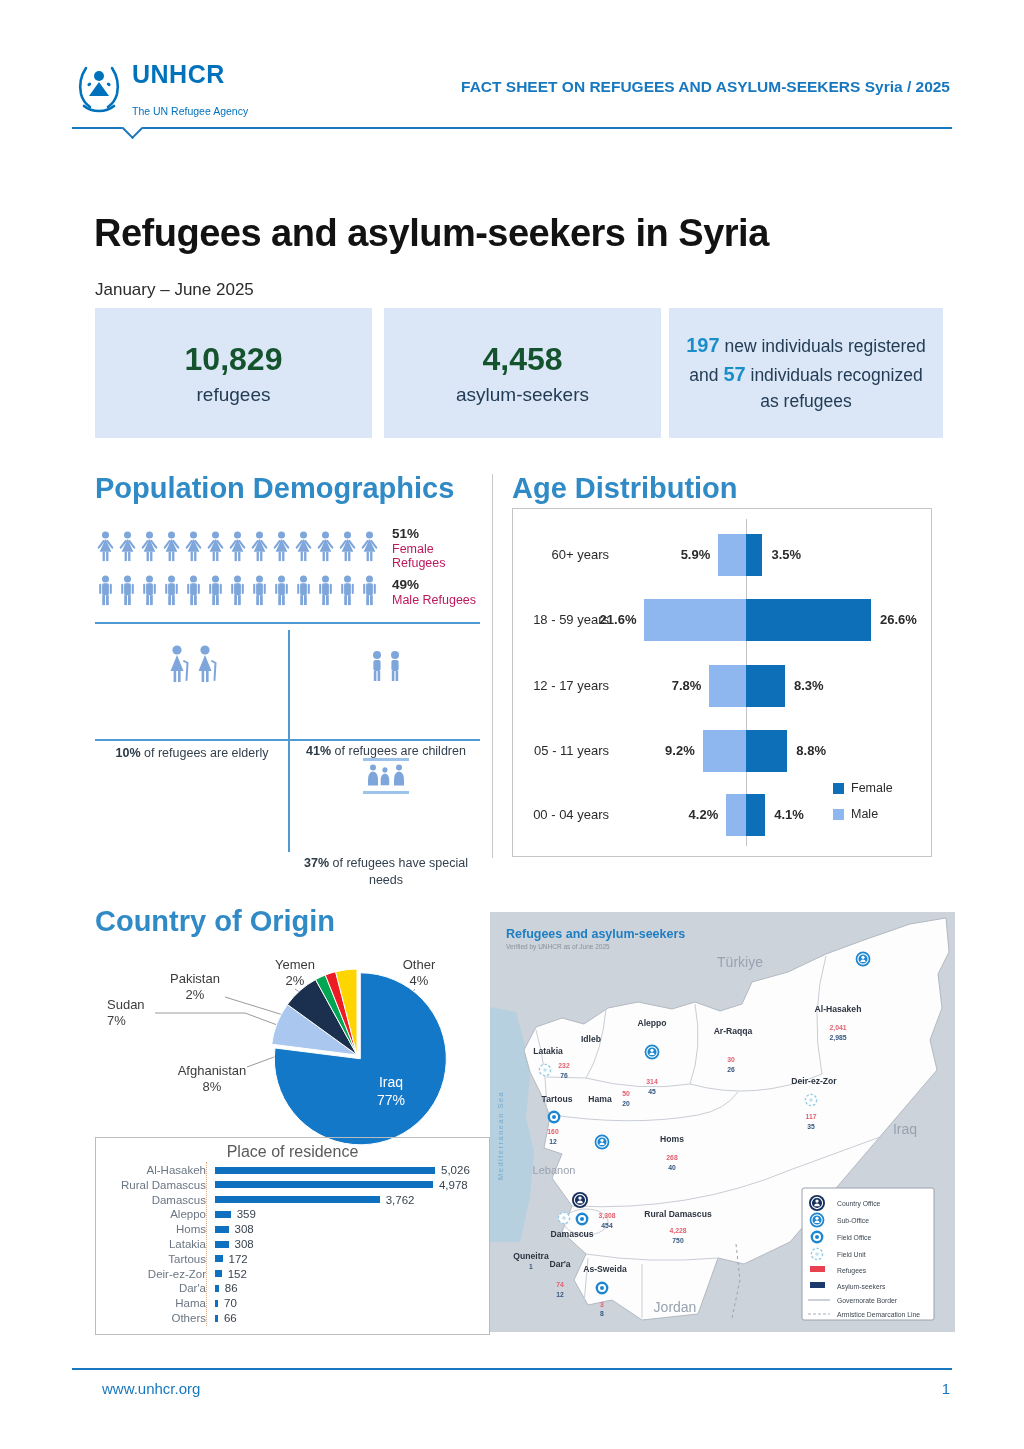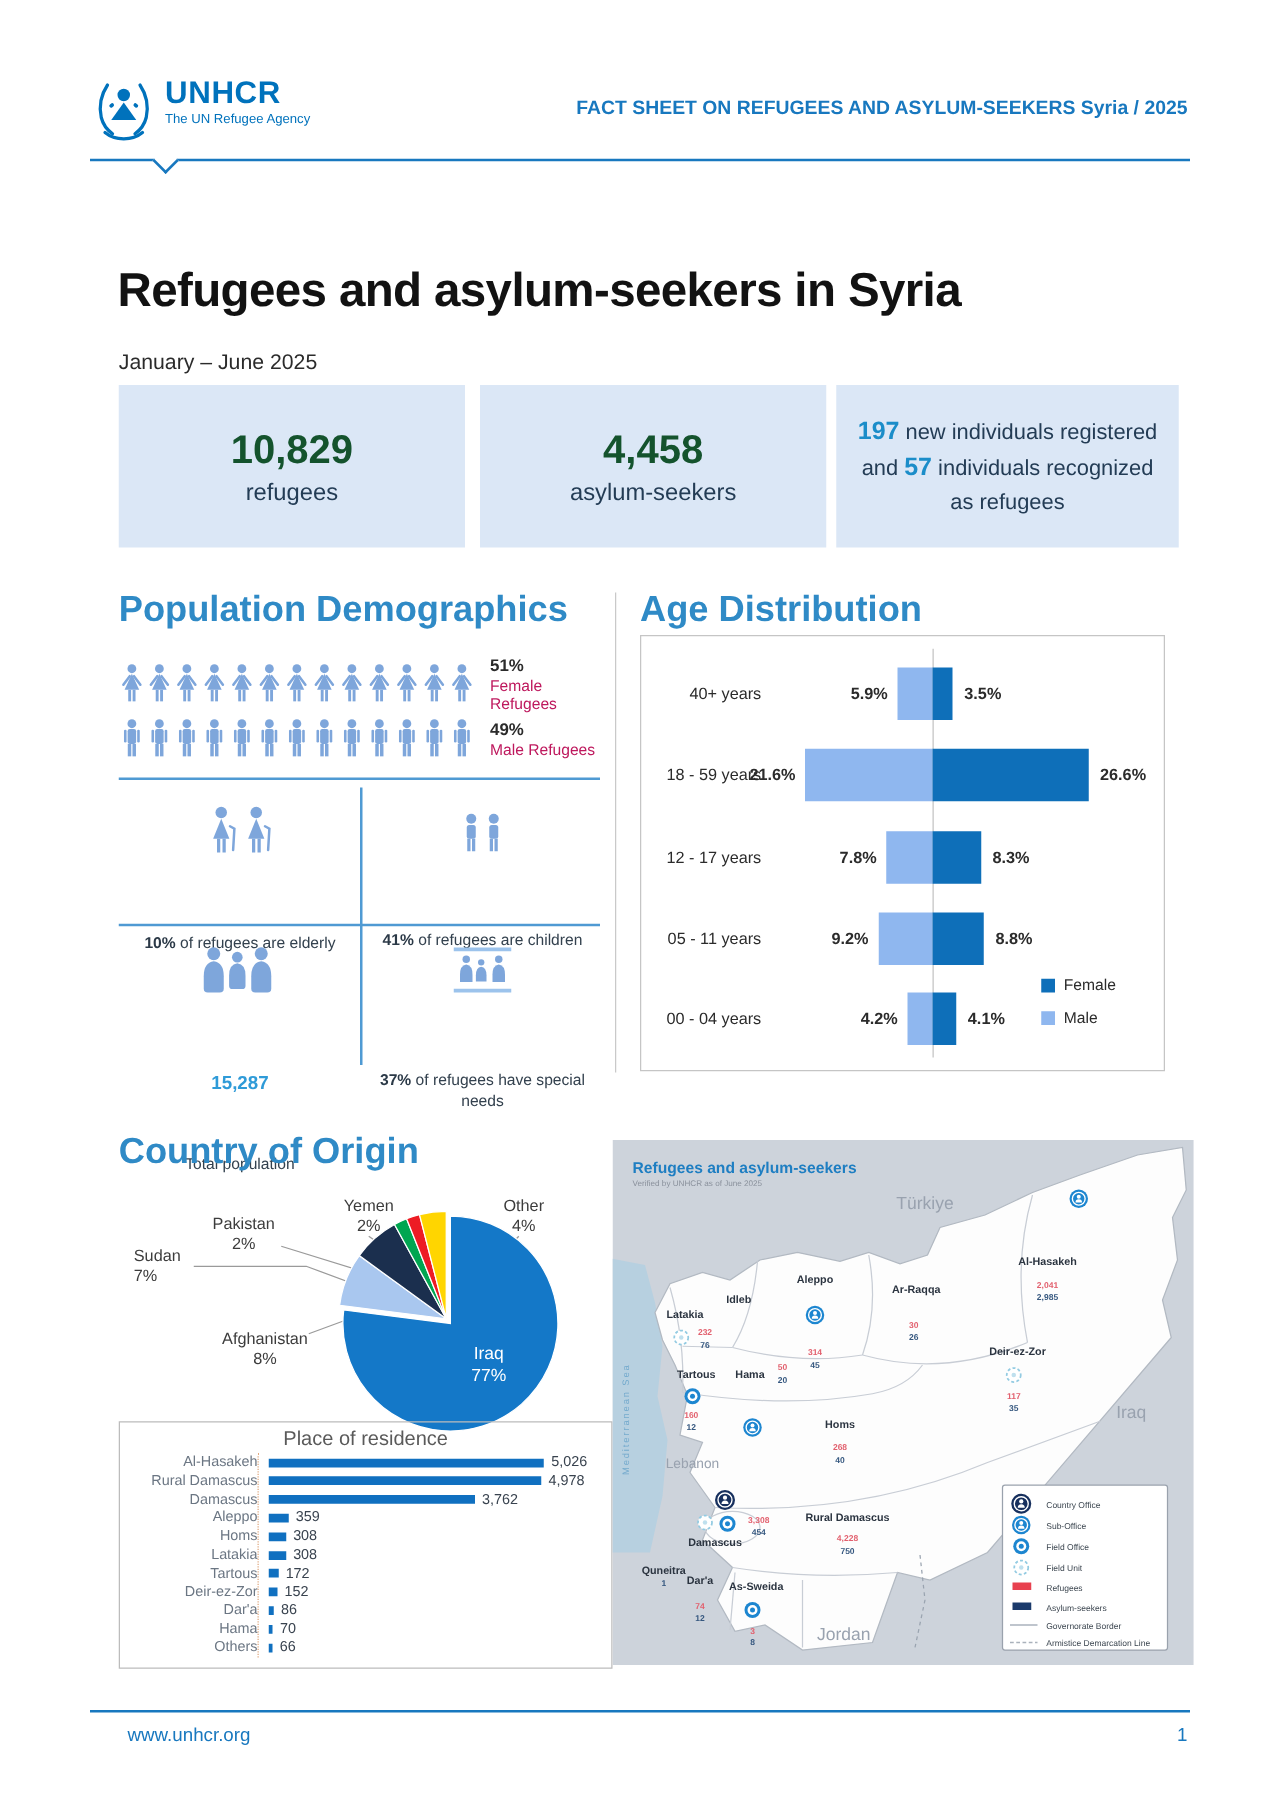--- a/index.html
+++ b/index.html
@@ -2,21 +2,21 @@
 <html><head>
 <meta charset="utf-8">
 <style>
   html,body{margin:0;padding:0;background:#fff;}
   #page{position:relative;width:1024px;height:1449px;background:#fff;overflow:hidden;
         font-family:"Liberation Sans",sans-serif;color:#233c55;}
   .abs{position:absolute;}
   
   .logo-wrap{display:flex;align-items:flex-start;gap:8px;}
   .logo-name{color:#0072bc;font-weight:bold;font-size:25px;line-height:1;letter-spacing:.5px;}
-  .logo-tag{color:#0072bc;font-size:10.5px;margin-top:2px;}
+  .logo-tag{color:#0072bc;font-size:10.5px;margin-top:18px;}
   .hdr-title{color:#1878bf;font-weight:bold;font-size:15.5px;}
   .hdr-rule{left:72px;right:72px;top:127px;height:2px;background:#1878bf;}
   .hdr-notch{left:125px;top:121px;width:13px;height:13px;background:#fff;
              border-right:2px solid #1878bf;border-bottom:2px solid #1878bf;transform:rotate(45deg);}
   
   .main-title{left:94px;top:212px;font-size:38px;font-weight:bold;color:#121212;letter-spacing:-.5px;}
   .period{left:95px;top:280px;font-size:17px;color:#2b2b2b;}
   
   .card{top:308px;height:130px;background:#dbe7f6;display:flex;flex-direction:column;
         align-items:center;justify-content:center;text-align:center;}
@@ -378,40 +378,20 @@
           </g>
         <g transform="translate(18,0)">
             <circle cx="12" cy="5" r="4"></circle>
             <rect x="8.4" y="10" width="7.2" height="11" rx="2"></rect>
             <rect x="8.8" y="21" width="2.6" height="10"></rect>
             <rect x="12.6" y="21" width="2.6" height="10"></rect>
           </g>
       </svg>
     </span>
     <div class="fact-text"><b>41%</b><span> of refugees are children</span></div>
-  </div>
-  <div class="abs fact-cell" style="left:98px;top:756px;">
-    <span>
-      <svg width="66" height="42" viewBox="0 0 66 42" fill="#7ea6db">
-        <g>
-            <circle cx="12" cy="7" r="5.2"></circle>
-            <path d="M12 13 q-8 1 -8 12 l0 10 q0 3 3.2 3 l9.6 0 q3.2 0 3.2 -3 l0 -10 q0 -11 -8 -12 Z"></path>
-          </g>
-        <g transform="translate(21,4) scale(0.82)">
-            <circle cx="12" cy="7" r="5.2"></circle>
-            <path d="M12 13 q-8 1 -8 12 l0 10 q0 3 3.2 3 l9.6 0 q3.2 0 3.2 -3 l0 -10 q0 -11 -8 -12 Z"></path>
-          </g>
-        <g transform="translate(38,0)">
-            <circle cx="12" cy="7" r="5.2"></circle>
-            <path d="M12 13 q-8 1 -8 12 l0 10 q0 3 3.2 3 l9.6 0 q3.2 0 3.2 -3 l0 -10 q0 -11 -8 -12 Z"></path>
-          </g>
-      </svg>
-    </span>
-    <div class="fact-num">15,287</div>
-    <div class="fact-text" style="margin-top:1px;">Total population</div>
   </div>
   <div class="abs fact-cell" style="left:292px;top:756px;">
     <span>
       <svg width="52" height="40" viewBox="0 0 52 40">
         <rect x="3" y="2" width="46" height="3" fill="#9cc3ec"></rect>
         <rect x="3" y="35" width="46" height="3" fill="#9cc3ec"></rect>
         <g fill="#7ea6db">
           <g transform="translate(6,8)">
               <circle cx="7" cy="3.4" r="3"></circle>
               <path d="M7 7.5 q-5 .8 -5 8 l0 6 l10 0 l0 -6 q0 -7.2 -5 -8 Z"></path>
@@ -427,21 +407,21 @@
         </g>
       </svg>
     </span>
     <div class="fact-text"><b>37%</b><span> of refugees have special needs</span></div>
   </div>
 
   <div class="abs sec-title" style="left:512px;top:472px;">Age Distribution</div>
   <div class="abs age-box">
     <div style="position:absolute;inset:0;">
         <div class="age-axis" style="left: 233px; top: 10px; height: 327px;"></div>
-        <div class="age-cat" style="left: 14px; top: 38px;">40+ years</div>
+        <div class="age-cat" style="left: 14px; top: 38px;">60+ years</div>
         <div class="age-bar" style="left: 205.27px; top: 25px; width: 27.73px; height: 42px; background: rgb(143, 183, 239);"></div>
         <div class="age-bar" style="left: 233px; top: 25px; width: 16.45px; height: 42px; background: rgb(14, 111, 185);"></div>
         <div class="age-val" style="left: 149.27px; top: 38px; width: 48px; text-align: right;">5.9%</div>
         <div class="age-val" style="left: 258.45px; top: 38px;">3.5%</div>
         <div class="age-cat" style="left: 14px; top: 103px;">18 - 59 years</div>
         <div class="age-bar" style="left: 131.48px; top: 90px; width: 101.52px; height: 42px; background: rgb(143, 183, 239);"></div>
         <div class="age-bar" style="left: 233px; top: 90px; width: 125.02px; height: 42px; background: rgb(14, 111, 185);"></div>
         <div class="age-val" style="left: 75.48px; top: 103px; width: 48px; text-align: right;">21.6%</div>
         <div class="age-val" style="left: 367.02px; top: 103px;">26.6%</div>
         <div class="age-cat" style="left: 14px; top: 169px;">12 - 17 years</div>

